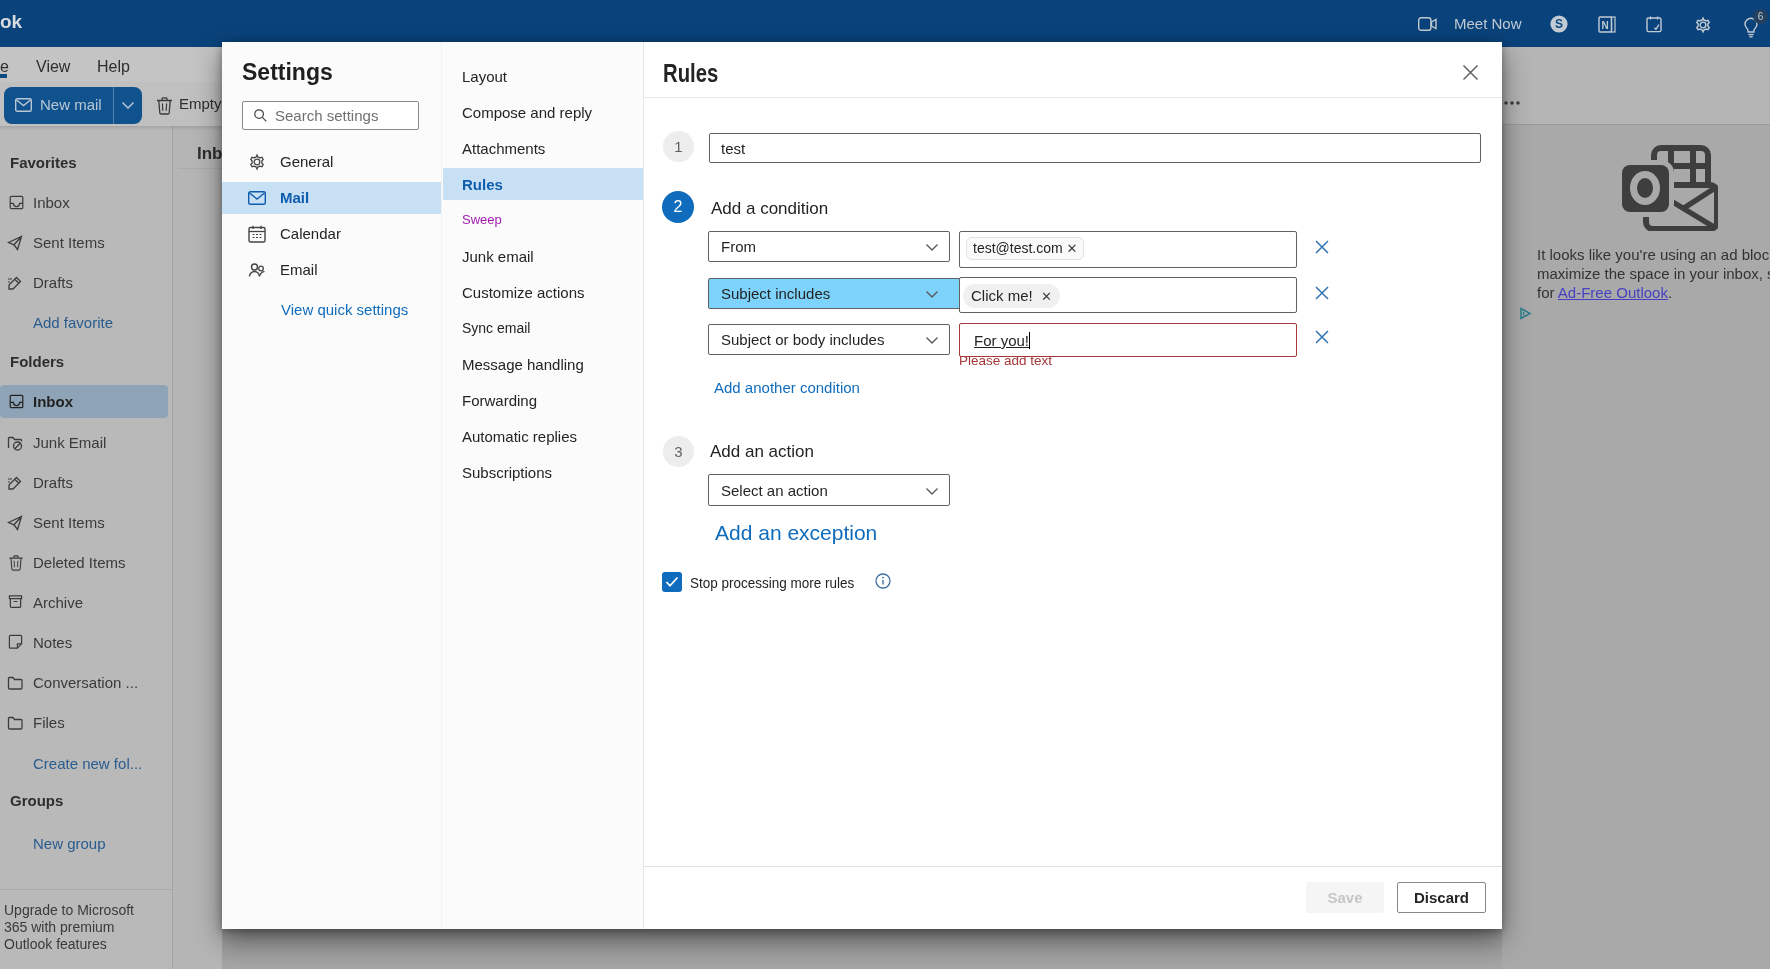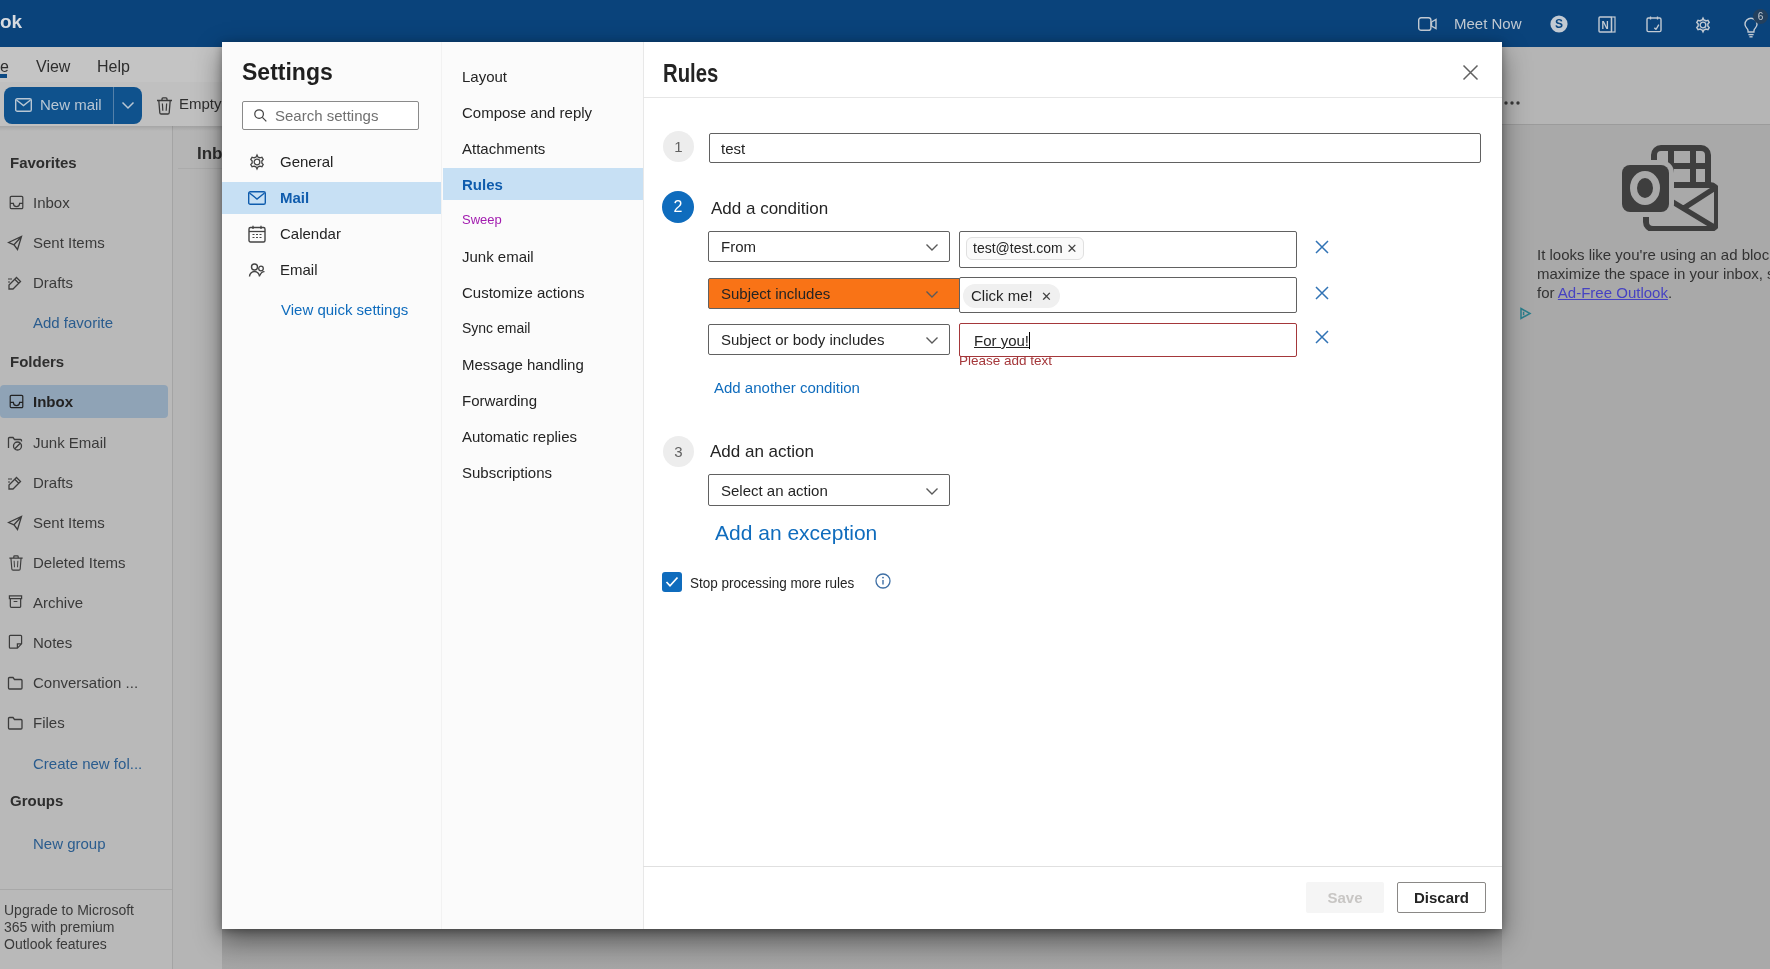--- a/index.html
+++ b/index.html
@@ -256,21 +256,21 @@
           <path d="M1.5 1.5 L7 7 L12.5 1.5" fill="none" stroke="#5A5A5A" stroke-width="1.4"></path>
         </svg>
     </div>
     <div class="abs" style="left:737px;top:189px;width:338px;height:37px;border:1px solid #616161;border-radius:2px;background:#fff;">
       <div class="abs" style="left:6px;top:5px;height:23px;background:#FAFAFA;border:1px solid #E0E0E0;border-radius:6px;font-size:14px;color:#242424;line-height:21px;padding:0 6px;white-space:nowrap;">test@test.com <span style="color:#424242;font-size:13px;">✕</span></div>
     </div>
     <svg class="abs" style="left:1093px;top:198px" width="14" height="14" viewBox="0 0 14 14">
         <path d="M1 1 L13 13 M13 1 L1 13" stroke="#3173B5" stroke-width="1.5"></path>
       </svg>
 
-    <div class="abs" style="left:486px;top:236px;width:292px;height:31px;border:1px solid #616161;border-radius:2px;background:#f97316;">
+    <div class="abs" style="left:486px;top:236px;width:292px;height:31px;border:1px solid #616161;border-radius:2px;background:#7dd3fc;">
       <div class="abs" style="left:12px;top:6px;font-size:15px;color:#242424;">Subject includes</div>
       <svg class="abs" style="left:216px;top:11px" width="14" height="9" viewBox="0 0 14 9">
           <path d="M1.5 1.5 L7 7 L12.5 1.5" fill="none" stroke="#5A5A5A" stroke-width="1.4"></path>
         </svg>
     </div>
     <div class="abs" style="left:737px;top:235px;width:338px;height:36px;border:1px solid #616161;border-radius:2px;background:#fff;">
       <div class="abs" style="left:3px;top:6px;height:24px;background:#F0F0F0;border-radius:12px;font-size:15px;color:#242424;line-height:24px;padding:0 8px;white-space:nowrap;">Click me! &nbsp;<span style="color:#424242;font-size:13px;">✕</span></div>
     </div>
     <svg class="abs" style="left:1093px;top:244px" width="14" height="14" viewBox="0 0 14 14">
         <path d="M1 1 L13 13 M13 1 L1 13" stroke="#3173B5" stroke-width="1.5"></path>

